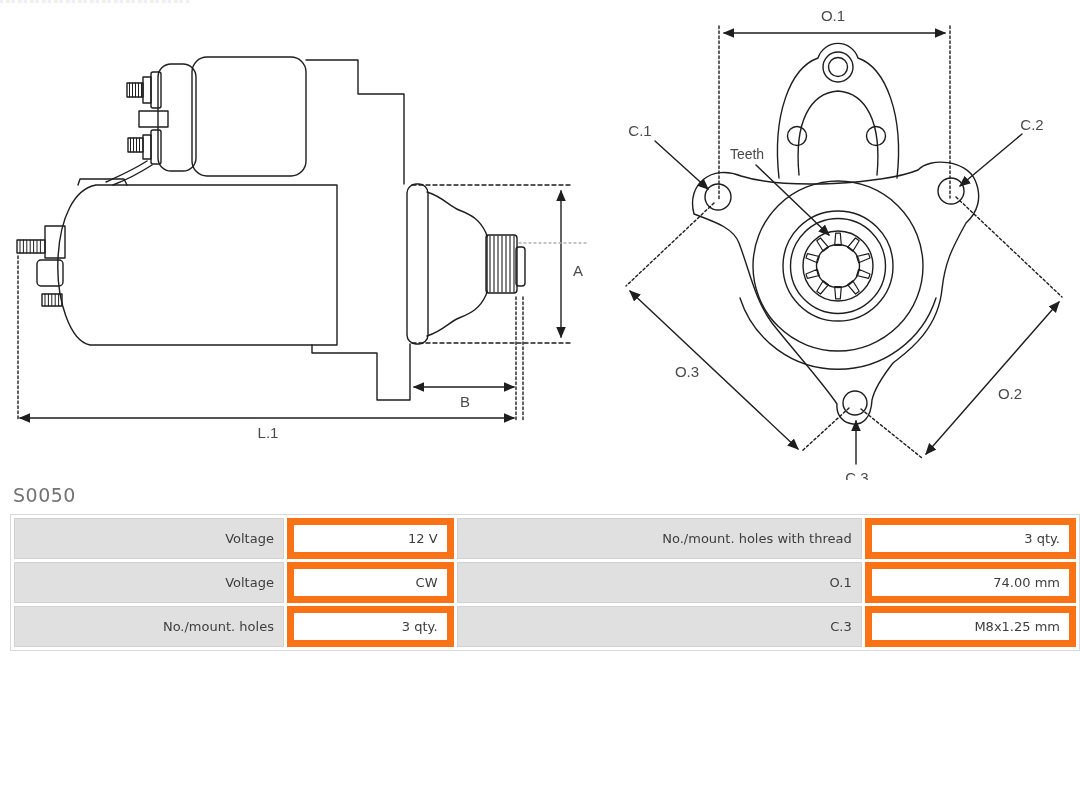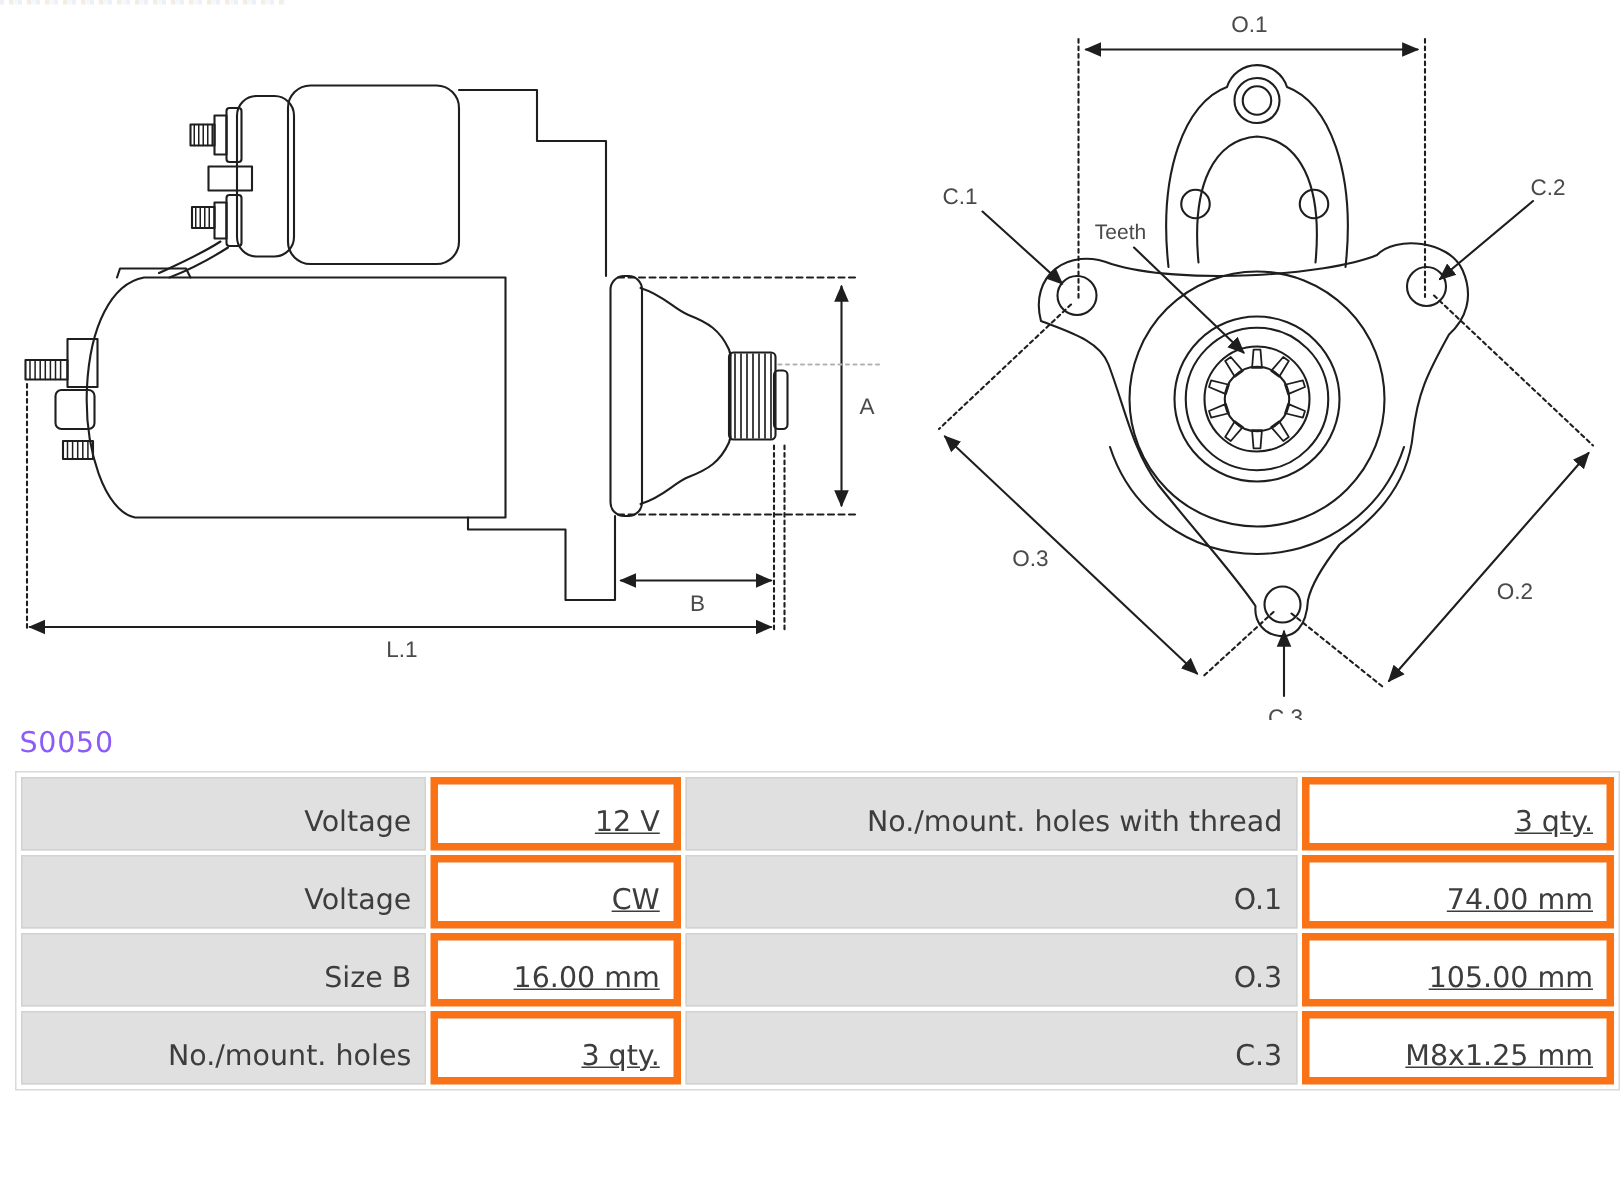--- a/index.html
+++ b/index.html
@@ -2,27 +2,27 @@
 <html><head>
 <meta charset="utf-8">
 <style>
   html,body{margin:0;padding:0;background:#ffffff;}
   .page{position:relative;width:1080px;height:786px;background:#fff;overflow:hidden;
         font-family:"DejaVu Sans","Liberation Sans",sans-serif;}
   .artifact{position:absolute;left:0;top:0;width:190px;height:3px;opacity:.55;
     background:repeating-linear-gradient(90deg,#dbe6f2 0 3px,#ffffff 3px 6px,#e6e0d2 6px 9px,#eef3f8 9px 12px);}
   .drawing{position:absolute;left:0;top:0;width:1080px;height:480px;}
   svg text{font-family:"Liberation Sans","DejaVu Sans",sans-serif;fill:#4a4a4a;}
-  .part-no{position:absolute;left:13px;top:484px;font-size:19px;letter-spacing:.5px;color:#8b5cf6;}
+  .part-no{position:absolute;left:13px;top:484px;font-size:19px;letter-spacing:.5px;color:#737373;}
   .spec{position:absolute;left:10px;top:514px;border-collapse:separate;border-spacing:3px;
         background:#fff;border:1px solid #d9d9d9;}
-  .spec td{height:27px;line-height:27px;padding:12px 9px 0 4px;text-align:right;
-           font-size:19px;color:#3d3d3d;white-space:nowrap;}
+  .spec td{height:27px;line-height:27px;padding:0 9px 0 4px;text-align:right;
+           font-size:13px;color:#3d3d3d;white-space:nowrap;}
   td.lbl{background:#e0e0e0;border:1px solid #d2d2d2;}
-  td.val{background:#ffffff;border:5px solid #f97316;text-decoration:underline;}
+  td.val{background:#ffffff;border:7px solid #f97316;}
   .c1{width:272px}.c2{width:152px}.c3{width:414px}.c4{width:196px}
 </style>
 </head>
 <body>
 
 <div class="page">
 
   <div class="artifact"></div>
 
   <svg class="drawing" viewBox="0 0 1080 480" width="1080" height="480">
@@ -153,26 +153,20 @@
         <td class="lbl c3">No./mount. holes with thread</td>
         <td class="val c4">3 qty.</td>
       </tr>
       <tr>
         <td class="lbl c1">Voltage</td>
         <td class="val c2">CW</td>
         <td class="lbl c3">O.1</td>
         <td class="val c4">74.00 mm</td>
       </tr>
       <tr>
-        <td class="lbl c1">Size B</td>
-        <td class="val c2">16.00 mm</td>
-        <td class="lbl c3">O.3</td>
-        <td class="val c4">105.00 mm</td>
-      </tr>
-      <tr>
         <td class="lbl c1">No./mount. holes</td>
         <td class="val c2">3 qty.</td>
         <td class="lbl c3">C.3</td>
         <td class="val c4">M8x1.25 mm</td>
       </tr>
     </tbody>
   </table>
 </div>
 
 </body></html>

